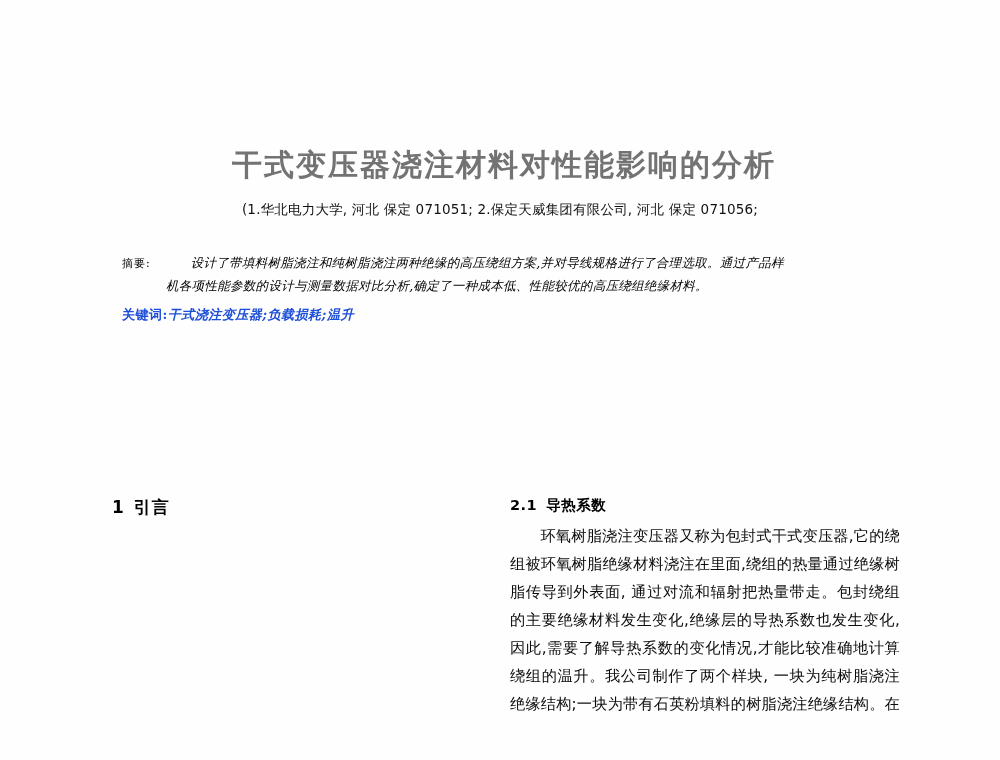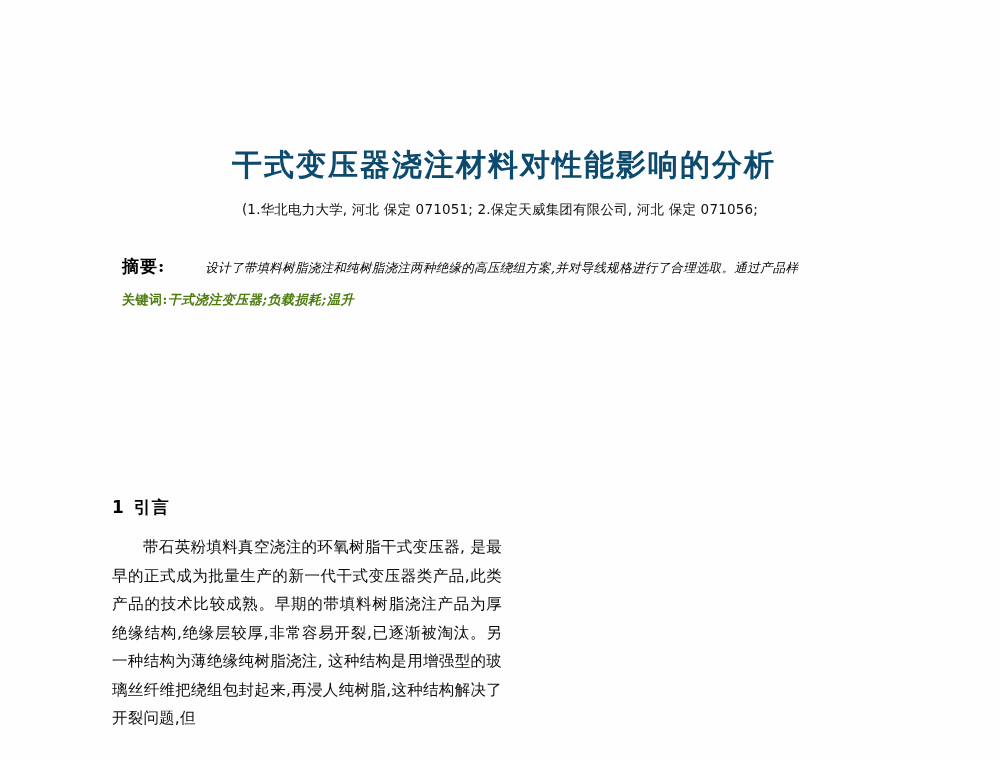--- a/index.html
+++ b/index.html
@@ -25,21 +25,21 @@
   
   .title-block {
     padding-top: 146px;
     text-align: center;
   }
   .paper-title {
     font-size: 30px;
     font-weight: 700;
     letter-spacing: 2px;
     line-height: 1.25;
-    color: #0c4a6e;
+    color: #737373;
     margin: 0;
     font-family: "DejaVu Sans", "Liberation Sans", sans-serif;
     padding-left: 8px;
   }
   .authors {
     margin-top: 46px;
     font-size: 19px;
     font-weight: 700;
     letter-spacing: 3px;
     font-style: italic;
@@ -67,43 +67,43 @@
     margin: 30px 118px 0 122px;
     font-size: 12.5px;
     line-height: 1.85;
     color: #000;
     text-align: justify;
     font-family: "DejaVu Serif", "Liberation Serif", serif;
     font-style: italic;
     letter-spacing: 0.3px;
   }
   .abs-label {
-    font-weight: 700;
+    font-weight: 400;
     font-style: normal;
-    font-size: 17px;
+    font-size: 11px;
     letter-spacing: 1px;
   }
   .abstract-body {
     display: block;
     text-indent: 0;
     margin-left: 40px;
   }
   .abstract-line-2 {
     display: block;
     padding-left: 44px;
   }
   .keywords {
     margin: 6px 118px 0 122px;
     font-size: 13px;
     line-height: 1.7;
     font-family: "DejaVu Serif", "Liberation Serif", serif;
     font-weight: 700;
     font-style: italic;
     letter-spacing: 0.5px;
-    color: #4d7c0f;
+    color: #1d4ed8;
   }
   .kw-label { font-style: normal; }
 
   
   .columns {
     position: absolute;
     top: 496px;
     left: 0;
     width: 1000px;
     display: flex;
@@ -153,31 +153,37 @@
     <h1 class="paper-title">干式变压器浇注材料对性能影响的分析</h1>
 
 
     <div class="affil">
       <div>(1.华北电力大学, 河北 保定 071051; 2.保定天威集团有限公司, 河北 保定 071056;</div>
     </div>
   </div>
 
   <div class="abstract-block">
     <span class="abs-label">摘要:</span><span class="abstract-body" style="display:inline">设计了带填料树脂浇注和纯树脂浇注两种绝缘的高压绕组方案,并对导线规格进行了合理选取。通过产品样</span>
+    <span class="abstract-line-2">机各项性能参数的设计与测量数据对比分析,确定了一种成本低、性能较优的高压绕组绝缘材料。</span>
   </div>
 
   <div class="keywords">
     <span class="kw-label">关键词:</span><span>干式浇注变压器;负载损耗;温升</span>
   </div>
 
   <div class="columns">
 
     <div class="col col-left">
       <div class="sec-head">
         <span class="num">1</span><span>引言</span>
       </div>
-      <p class="body-text">带石英粉填料真空浇注的环氧树脂干式变压器, 是最早的正式成为批量生产的新一代干式变压器类产品,此类产品的技术比较成熟。早期的带填料树脂浇注产品为厚绝缘结构,绝缘层较厚,非常容易开裂,已逐渐被淘汰。另一种结构为薄绝缘纯树脂浇注, 这种结构是用增强型的玻璃丝纤维把绕组包封起来,再浸人纯树脂,这种结构解决了开裂问题,但</p>
     </div>
 
+    <div class="col col-right">
+      <div class="sec-head sub">
+        <span class="num">2.1</span><span>导热系数</span>
+      </div>
+      <p class="body-text">环氧树脂浇注变压器又称为包封式干式变压器,它的绕组被环氧树脂绝缘材料浇注在里面,绕组的热量通过绝缘树脂传导到外表面, 通过对流和辐射把热量带走。包封绕组的主要绝缘材料发生变化,绝缘层的导热系数也发生变化,因此,需要了解导热系数的变化情况,才能比较准确地计算绕组的温升。我公司制作了两个样块, 一块为纯树脂浇注绝缘结构;一块为带有石英粉填料的树脂浇注绝缘结构。在</p>
+    </div>
 
   </div>
 
 </div>
 
 </body></html>

